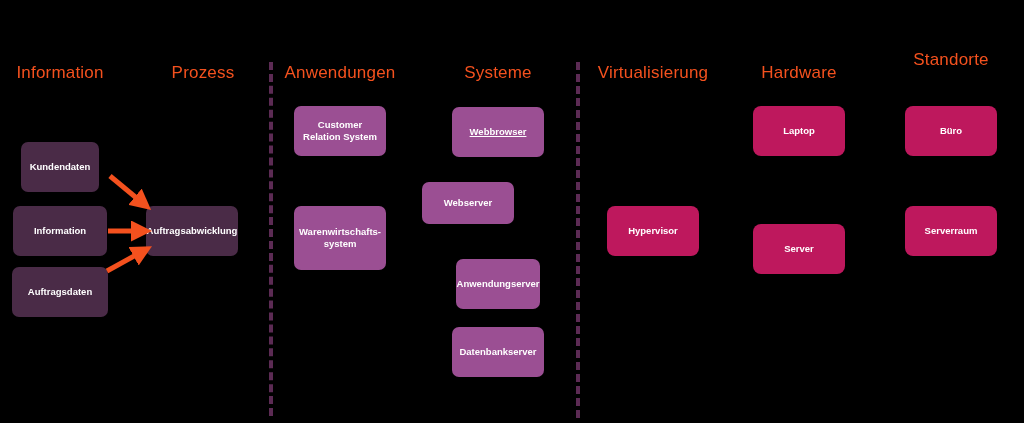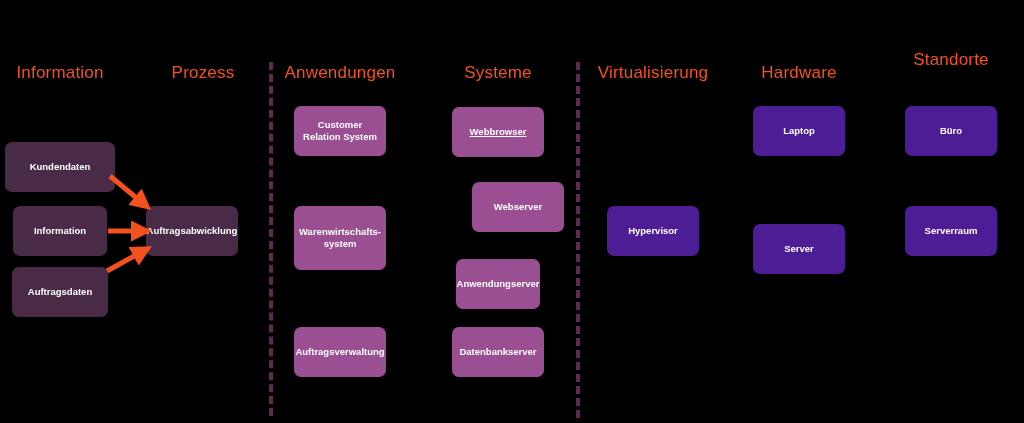--- a/index.html
+++ b/index.html
@@ -43,21 +43,21 @@
     color: #ffffff;
     font-size: 9.5px;
     font-weight: bold;
     line-height: 1.3;
     box-sizing: border-box;
     padding: 2px 5px;
     transform: translateX(-50%);
   }
   .node.dark   { background: #4a2b47; }
   .node.bright { background: #9b4f93; }
-  .node.gray   { background: #4c1d95; }
+  .node.gray   { background: #be185d; border-radius: 8px; }
 
   .divider {
     position: absolute;
     width: 0;
     border-left: 4px dashed #5c2b54;
   }
 
   .arrows {
     position: absolute;
     left: 0; top: 0;
@@ -75,32 +75,31 @@
   <div class="col-header" style="left:203px; top:63px;">Prozess</div>
   <div class="col-header" style="left:340px; top:63px;">Anwendungen</div>
   <div class="col-header" style="left:498px; top:63px;">Systeme</div>
   <div class="col-header" style="left:653px; top:63px;">Virtualisierung</div>
   <div class="col-header" style="left:799px; top:63px;">Hardware</div>
   <div class="col-header" style="left:951px; top:50px;">Standorte</div>
 
   <div class="divider" style="left:269px; top:62px; height:354px;"></div>
   <div class="divider" style="left:576px; top:62px; height:356px;"></div>
 
-  <div class="node dark" style="left:60px; top:142px; width:110px; height:50px;">Kundendaten</div>
+  <div class="node dark" style="left:60px; top:142px; width:78px; height:50px;">Kundendaten</div>
   <div class="node dark" style="left:60px; top:206px; width:94px; height:50px;">Information</div>
   <div class="node dark" style="left:60px; top:267px; width:96px; height:50px;border-radius:7px;">Auftragsdaten</div>
 
   <div class="node dark" style="left:192px; top:206px; width:92px; height:50px;">Auftragsabwicklung</div>
 
   <div class="node bright" style="left:340px; top:106px; width:92px; height:50px;">Customer Relation System</div>
   <div class="node bright" style="left:340px; top:206px; width:92px; height:64px;">Warenwirtschafts-system</div>
-  <div class="node bright" style="left:340px; top:327px; width:92px; height:50px;">Auftragsverwaltung</div>
 
   <div class="node bright" style="left:498px; top:107px; width:92px; height:50px;text-decoration:underline;">Webbrowser</div>
-  <div class="node bright" style="left:518px; top:182px; width:92px; height:50px;">Webserver</div>
+  <div class="node bright" style="left:468px; top:182px; width:92px; height:42px;">Webserver</div>
   <div class="node bright" style="left:498px; top:259px; width:84px; height:50px;">Anwendungserver</div>
   <div class="node bright" style="left:498px; top:327px; width:92px; height:50px;">Datenbankserver</div>
 
   <div class="node gray" style="left:653px; top:206px; width:92px; height:50px;">Hypervisor</div>
 
   <div class="node gray" style="left:799px; top:106px; width:92px; height:50px;">Laptop</div>
   <div class="node gray" style="left:799px; top:224px; width:92px; height:50px;">Server</div>
 
   <div class="node gray" style="left:951px; top:106px; width:92px; height:50px;">Büro</div>
   <div class="node gray" style="left:951px; top:206px; width:92px; height:50px;">Serverraum</div>

